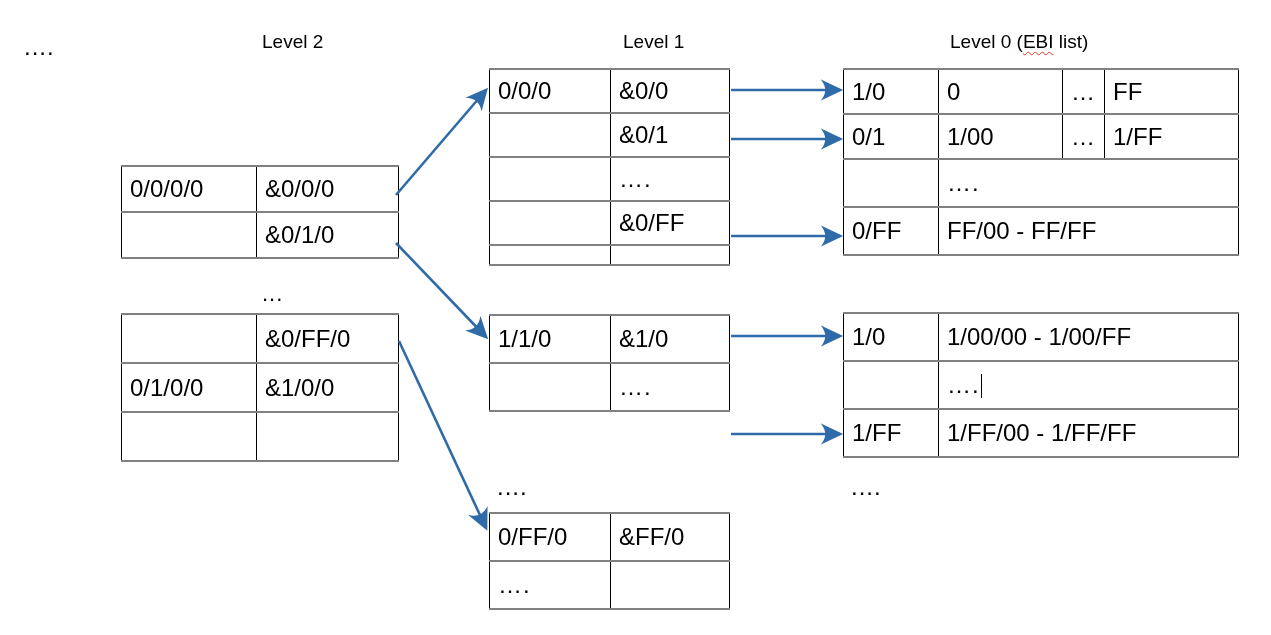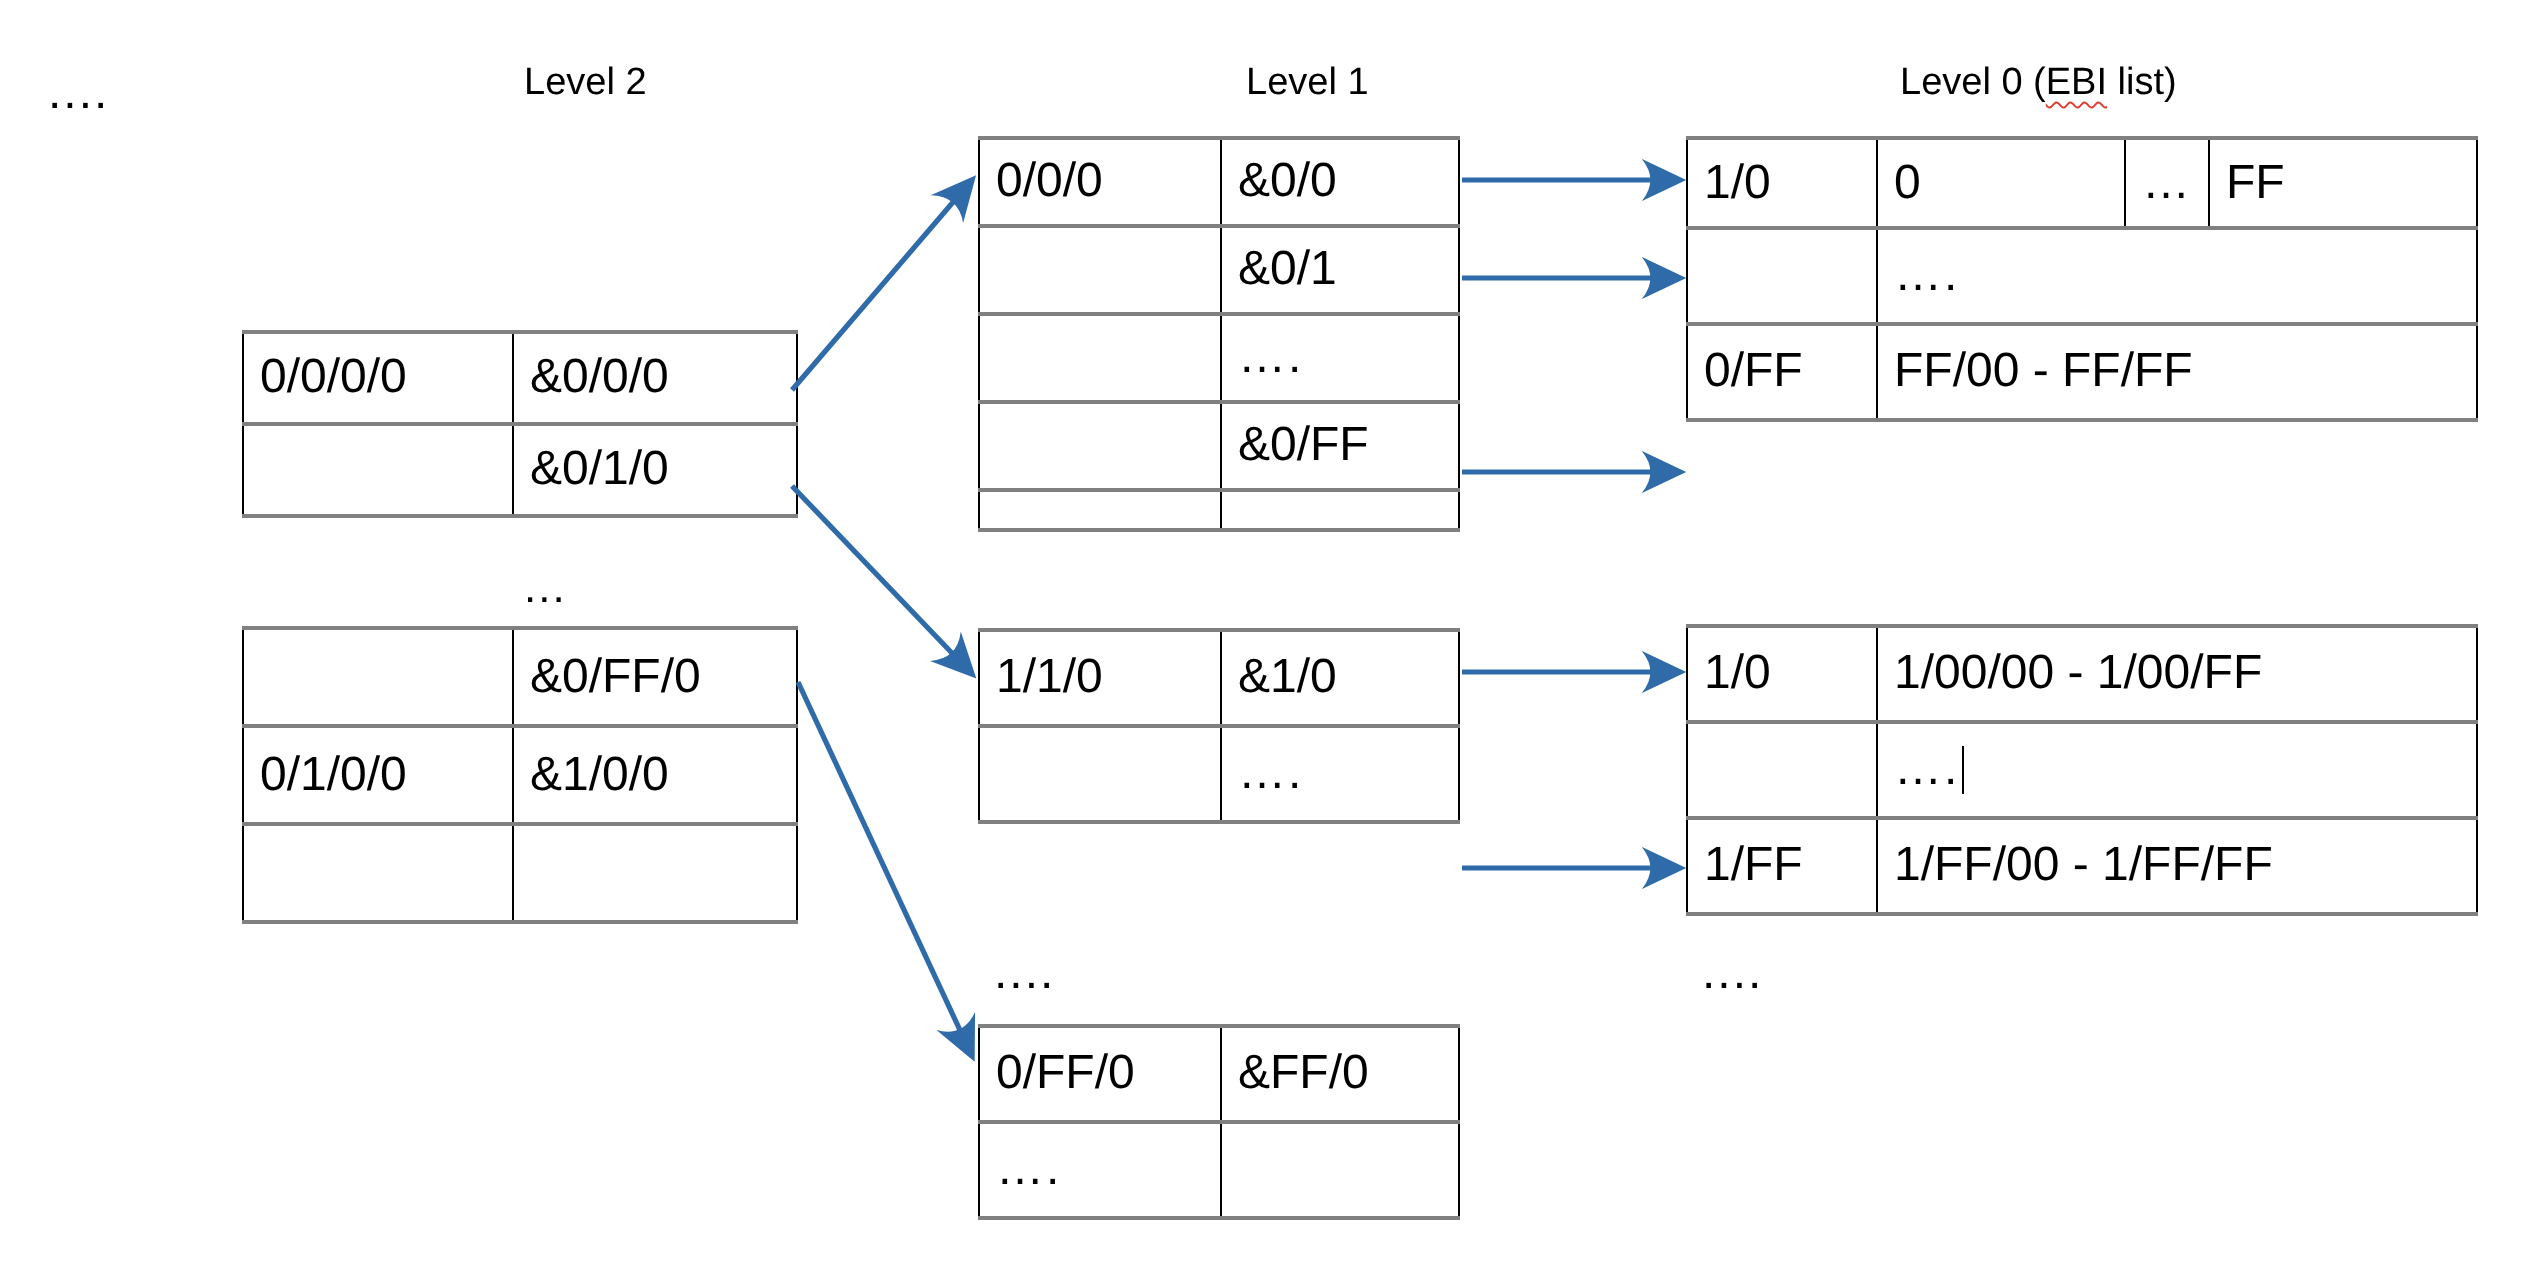--- a/index.html
+++ b/index.html
@@ -214,20 +214,26 @@
       <col style="width:42px">
         <col style="width:134px">
     </colgroup>
     <tbody>
       <tr style="height:45px;">
         <td>1/0</td>
         <td>0</td>
         <td class="dots">…</td>
         <td>FF</td>
       </tr>
+      <tr style="height:45px;">
+        <td>0/1</td>
+        <td>1/00</td>
+        <td class="dots">…</td>
+        <td>1/FF</td>
+      </tr>
       <tr style="height:48px;">
         <td class="blank"></td>
         <td class="dots" colspan="3">….</td>
       </tr>
       <tr style="height:48px;">
         <td>0/FF</td>
         <td colspan="3">FF/00 - FF/FF</td>
       </tr>
     </tbody>
   </table>

